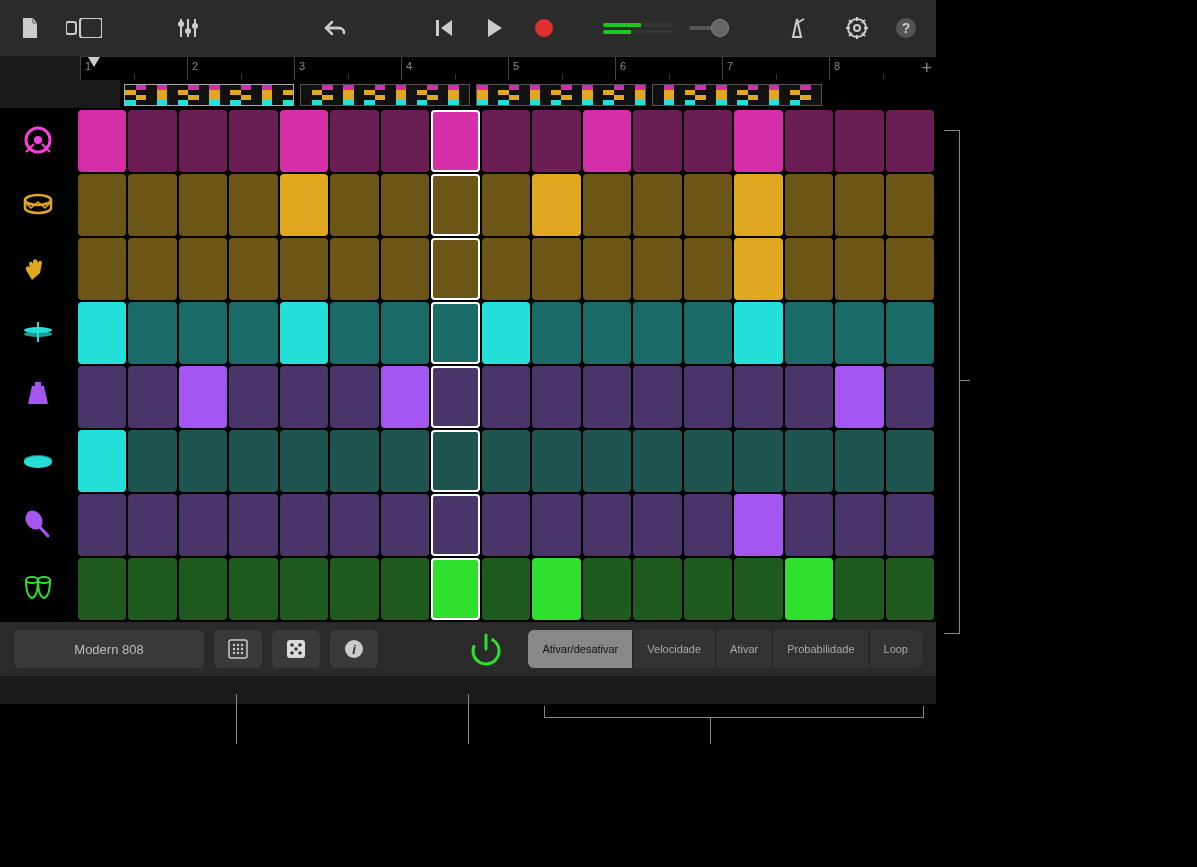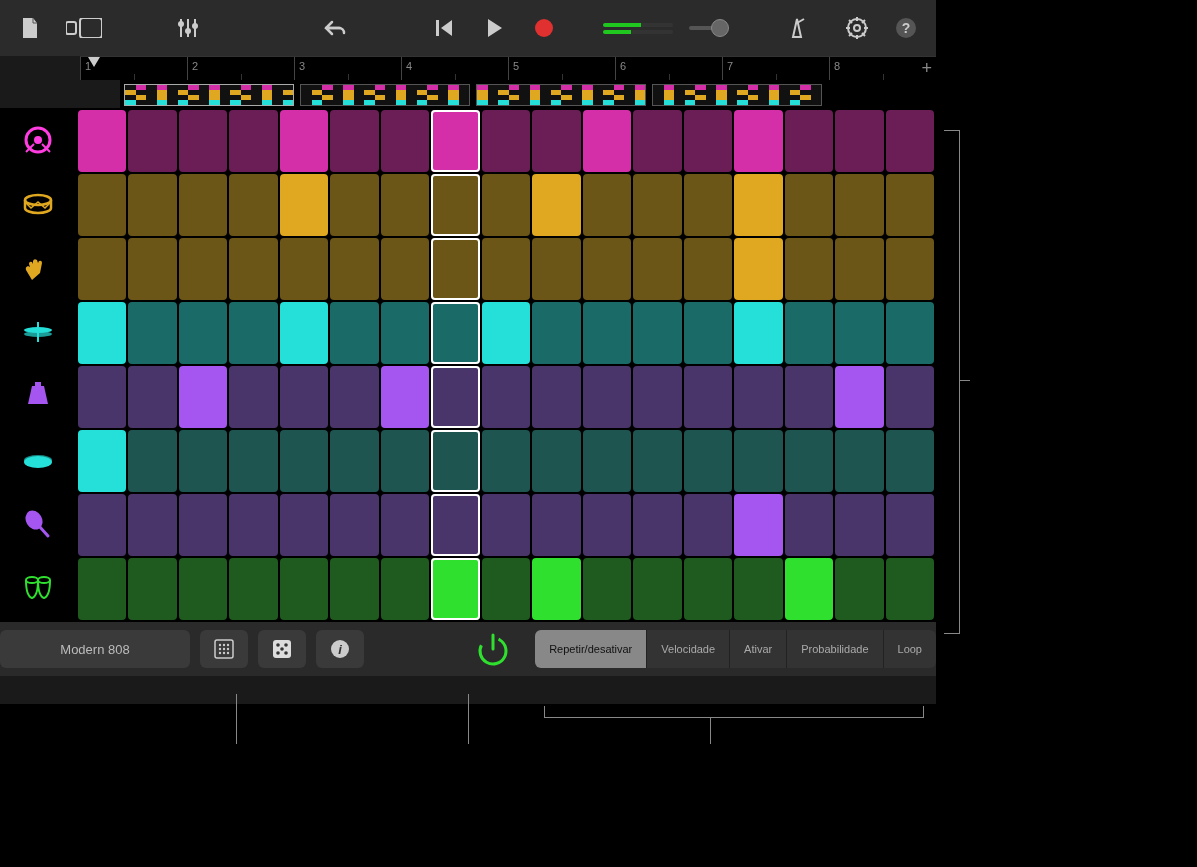--- a/index.html
+++ b/index.html
@@ -33,21 +33,21 @@
   .main { display:flex; background:#000; }
   .instr-col { width: 76px; display:flex; flex-direction:column; }
   .instr { height: 64px; display:flex; align-items:center; justify-content:center; }
   .grid { flex:1; display:flex; flex-direction:column; gap:2px; padding:2px; }
   .row { display:flex; gap:2px; height:62px; }
   .cell { flex:1; border-radius:4px; cursor:pointer; position:relative; }
   .cell.cursor { box-shadow: inset 0 0 0 2px #fff; }
   .cell.bright { filter: brightness(1.8) saturate(1.3); }
 
   
-  .bottom { height: 54px; background:#2a2a2a; display:flex; align-items:center; padding:0 0; gap:10px;}
+  .bottom { height: 54px; background:#2a2a2a; display:flex; align-items:center; padding:0 14px; gap:10px;}
   .preset-btn { width:190px; height:38px; background:#3a3a3a; border-radius:6px; display:flex; align-items:center; justify-content:center; font-size:13px; color:#bbb; cursor:pointer;}
   .small-btn { width:48px; height:38px; background:#3a3a3a; border-radius:6px; display:flex; align-items:center; justify-content:center; cursor:pointer; color:#ccc;}
   .power-btn { width:44px; height:44px; display:flex; align-items:center; justify-content:center; cursor:pointer; margin-left:auto; margin-right:10px;}
   .mode-tabs { display:flex; background:#333; border-radius:6px; overflow:hidden; height:38px;}
   .mode-tab { padding:0 14px; display:flex; align-items:center; font-size:11px; color:#aaa; cursor:pointer; border-right:1px solid #222;}
   .mode-tab:last-child { border-right:none;}
   .mode-tab.active { background:#888; color:#111; }
 
   
   .anno { position:absolute; border:1px solid #888; pointer-events:none;}
@@ -711,21 +711,21 @@
           <text x="10" y="15" text-anchor="middle" fill="#333" font-size="13" font-weight="bold" font-style="italic">i</text>
         </svg>
     </div>
     <div class="power-btn">
       <svg width="36" height="36" viewBox="0 0 36 36">
           <circle cx="18" cy="20" r="13" fill="none" stroke="#2fe02f" stroke-width="3" stroke-dasharray="60 20" transform="rotate(-60 18 20)"></circle>
           <line x1="18" y1="4" x2="18" y2="18" stroke="#2fe02f" stroke-width="3" stroke-linecap="round"></line>
         </svg>
     </div>
     <div class="mode-tabs" id="mode-tabs">
-        <div class="mode-tab active">Repetir/desativar</div>
+        <div class="mode-tab active">Ativar/desativar</div>
         <div class="mode-tab">Velocidade</div>
         <div class="mode-tab">Ativar</div>
         <div class="mode-tab">Probabilidade</div>
         <div class="mode-tab">Loop</div>
       </div>
   </div>
 
 </div>
 
 <div class="anno" style="left:944px; top:130px; width:16px; height:504px; border-left:none; border-top:1px solid #888; border-bottom:1px solid #888; border-right:1px solid #888;"></div>

